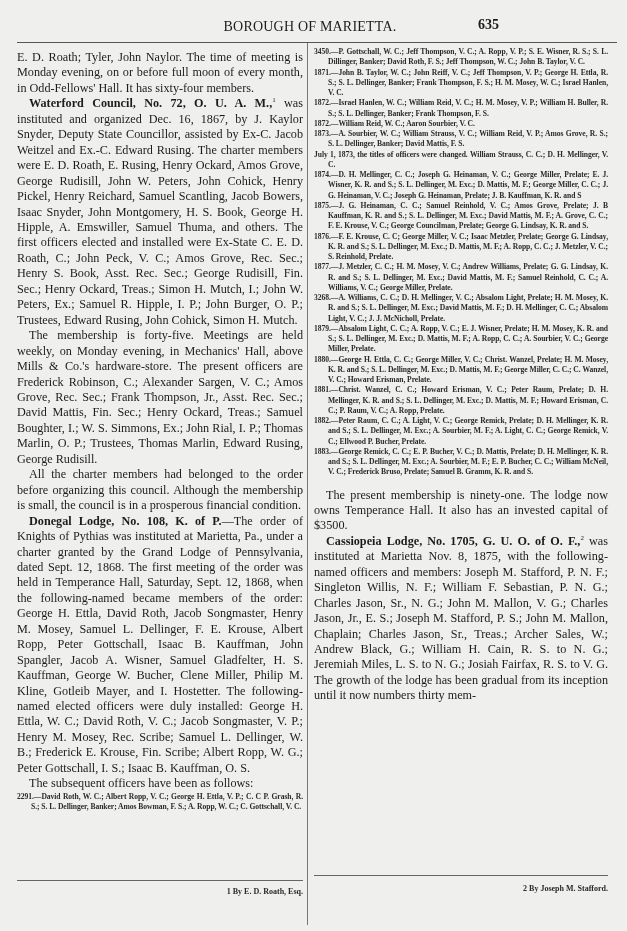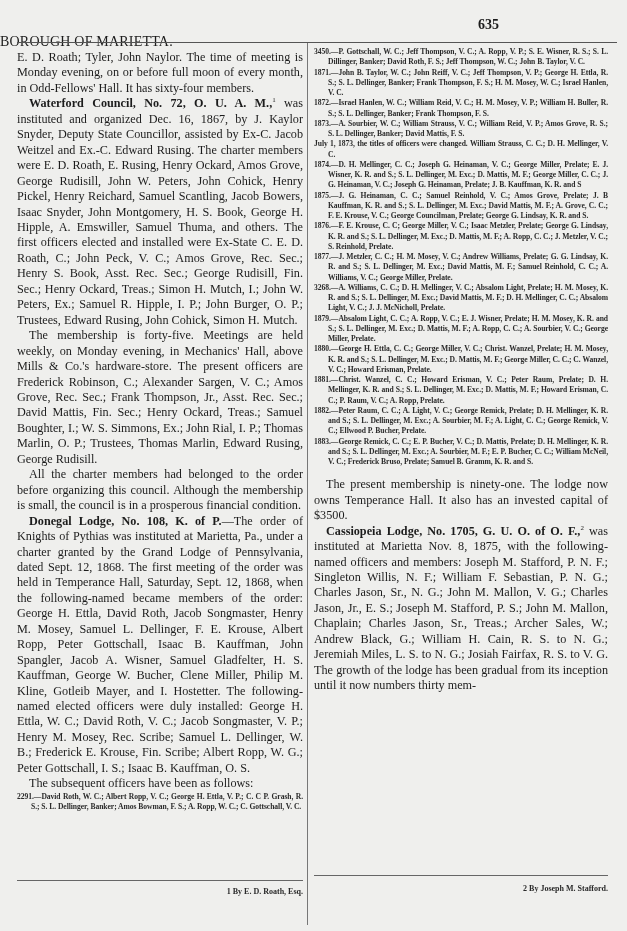--- a/index.html
+++ b/index.html
@@ -8,21 +8,21 @@
     background: #efefed;
     font-family: "DejaVu Serif", "Liberation Serif", serif;
     color: #1c1c1c;
     position: relative;
   }
   .page { position: absolute; left: 0; top: 0; width: 627px; height: 931px; }
   .header {
     position: absolute; top: 14px; left: 0; width: 627px; height: 22px;
   }
   .running-title {
-    position: absolute; left: 0; width: 620px; text-align: left; top: 20px;
+    position: absolute; left: 0; width: 620px; text-align: center; top: 5px;
     font-family: "Liberation Serif", serif; font-size: 14px; letter-spacing: 0.2px;
   }
   .page-number {
     position: absolute; right: 128px; top: 3px;
     font-family: "Liberation Serif", serif; font-size: 14px; font-weight: bold;
   }
   .page-number { right: 128px; }
   .header-rule {
     position: absolute; left: 17px; width: 600px; top: 42px;
     border-top: 1px solid #555;
@@ -88,20 +88,21 @@
     </ul>
   </div>
   <div class="footnote-rule" style="left:17px; width:286px; top:880px;"></div>
   <div class="footnote" style="left:17px; width:286px; top:887px;">1 By E. D. Roath, Esq.</div>
 
   <div class="col-right">
     <ul class="small-list">
       <li>3450.—P. Gottschall, W. C.; Jeff Thompson, V. C.; A. Ropp, V. P.; S. E. Wisner, R. S.; S. L. Dillinger, Banker; David Roth, F. S.; Jeff Thompson, W. C.; John B. Taylor, V. C.</li>
       <li>1871.—John B. Taylor, W. C.; John Reiff, V. C.; Jeff Thompson, V. P.; George H. Ettla, R. S.; S. L. Dellinger, Banker; Frank Thompson, F. S.; H. M. Mosey, W. C.; Israel Hanlen, V. C.</li>
       <li>1872.—Israel Hanlen, W. C.; William Reid, V. C.; H. M. Mosey, V. P.; William H. Buller, R. S.; S. L. Dellinger, Banker; Frank Thompson, F. S.</li>
+      <li>1872.—William Reid, W. C.; Aaron Sourbier, V. C.</li>
       <li>1873.—A. Sourbier, W. C.; William Strauss, V. C.; William Reid, V. P.; Amos Grove, R. S.; S. L. Dellinger, Banker; David Mattis, F. S.</li>
       <li>July 1, 1873, the titles of officers were changed. William Strauss, C. C.; D. H. Mellinger, V. C.</li>
       <li>1874.—D. H. Mellinger, C. C.; Joseph G. Heinaman, V. C.; George Miller, Prelate; E. J. Wisner, K. R. and S.; S. L. Dellinger, M. Exc.; D. Mattis, M. F.; George Miller, C. C.; J. G. Heinaman, V. C.; Joseph G. Heinaman, Prelate; J. B. Kauffman, K. R. and S</li>
       <li>1875.—J. G. Heinaman, C. C.; Samuel Reinhold, V. C.; Amos Grove, Prelate; J. B Kauffman, K. R. and S.; S. L. Dellinger, M. Exc.; David Mattis, M. F.; A. Grove, C. C.; F. E. Krouse, V. C.; George Councilman, Prelate; George G. Lindsay, K. R. and S.</li>
       <li>1876.—F. E. Krouse, C. C; George Miller, V. C.; Isaac Metzler, Prelate; George G. Lindsay, K. R. and S.; S. L. Dellinger, M. Exc.; D. Mattis, M. F.; A. Ropp, C. C.; J. Metzler, V. C.; S. Reinhold, Prelate.</li>
       <li>1877.—J. Metzler, C. C.; H. M. Mosey, V. C.; Andrew Williams, Prelate; G. G. Lindsay, K. R. and S.; S. L. Dellinger, M. Exc.; David Mattis, M. F.; Samuel Reinhold, C. C.; A. Williams, V. C.; George Miller, Prelate.</li>
       <li>3268.—A. Williams, C. C.; D. H. Mellinger, V. C.; Absalom Light, Prelate; H. M. Mosey, K. R. and S.; S. L. Dellinger, M. Exc.; David Mattis, M. F.; D. H. Mellinger, C. C.; Absalom Light, V. C.; J. J. McNicholl, Prelate.</li>
       <li>1879.—Absalom Light, C. C.; A. Ropp, V. C.; E. J. Wisner, Prelate; H. M. Mosey, K. R. and S.; S. L. Dellinger, M. Exc.; D. Mattis, M. F.; A. Ropp, C. C.; A. Sourbier, V. C.; George Miller, Prelate.</li>
       <li>1880.—George H. Ettla, C. C.; George Miller, V. C.; Christ. Wanzel, Prelate; H. M. Mosey, K. R. and S.; S. L. Dellinger, M. Exc.; D. Mattis, M. F.; George Miller, C. C.; C. Wanzel, V. C.; Howard Erisman, Prelate.</li>
       <li>1881.—Christ. Wanzel, C. C.; Howard Erisman, V. C.; Peter Raum, Prelate; D. H. Mellinger, K. R. and S.; S. L. Dellinger, M. Exc.; D. Mattis, M. F.; Howard Erisman, C. C.; P. Raum, V. C.; A. Ropp, Prelate.</li>

